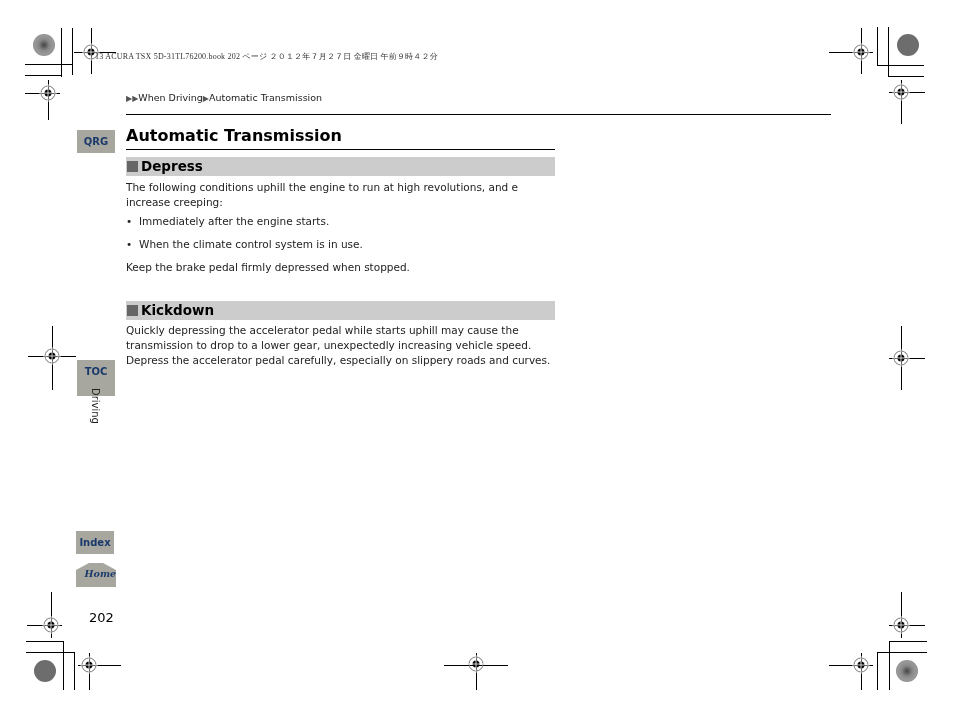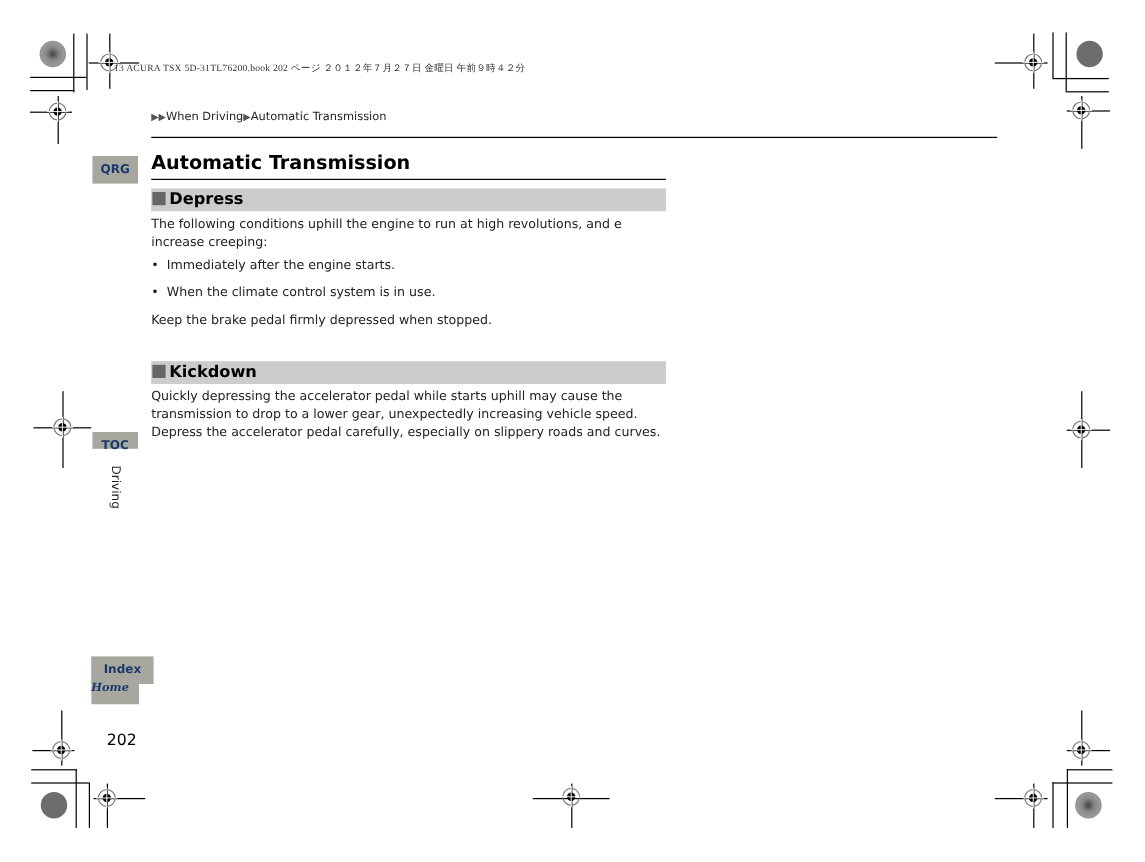--- a/index.html
+++ b/index.html
@@ -23,25 +23,25 @@
     position:absolute; left:126px; top:92px; font-size:9.5px; color:#222; white-space:nowrap;
   }
   .breadcrumb .arrow { color:#555; font-size:8px; }
   .header-rule { position:absolute; left:126px; top:114px; width:705px; height:1px; background:#000; }
 
   .side-tab {
     position:absolute; background:#a7a7a0; color:#1b3a6b; font-weight:bold;
     font-size:10px; text-align:center; line-height:23px;
   }
   .side-tab.qrg { left:77px; top:130px; width:38px; height:23px; }
-  .side-tab.toc { left:77px; top:360px; width:38px; height:14px; }
-  .side-tab.index { left:76px; top:531px; width:52px; height:23px;margin-top:16px; }
+  .side-tab.toc { left:77px; top:360px; width:38px; height:36px; }
+  .side-tab.index { left:76px; top:531px; width:38px; height:23px; }
   .home-tab { position:absolute; left:76px; top:563px; width:40px; height:24px; }
   .home-tab .label {
-    position:absolute; left:0; top:5px; width:40px; text-align:left;
+    position:absolute; left:0; top:5px; width:40px; text-align:right;
     font-family:"DejaVu Serif", serif; font-style:italic; font-weight:bold; font-size:9.5px; color:#1b3a6b;
   }
   .side-section {
     position:absolute; left:90px; top:388px; font-size:10px; color:#222;
     writing-mode:vertical-rl; white-space:nowrap;
   }
 
   .page-title {
     position:absolute; left:126px; top:126px; font-size:16px; font-weight:bold; color:#000; white-space:nowrap;
   }

